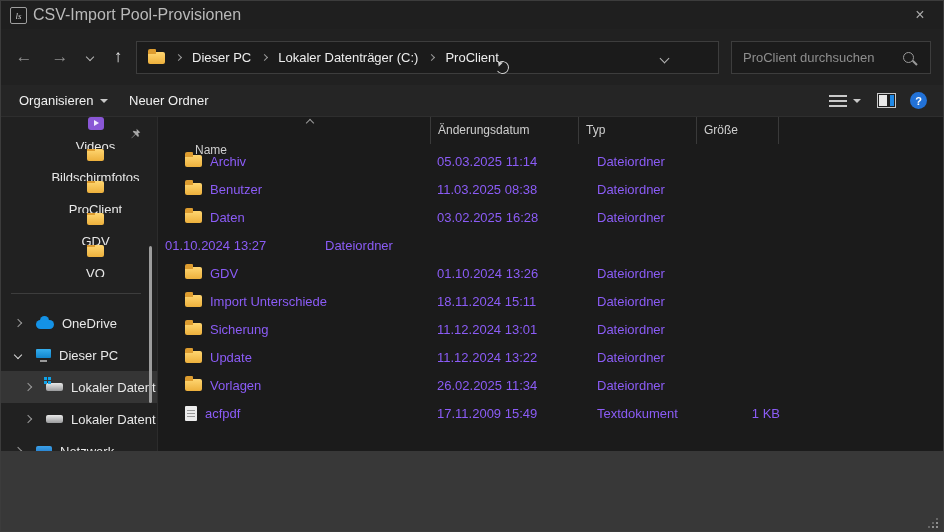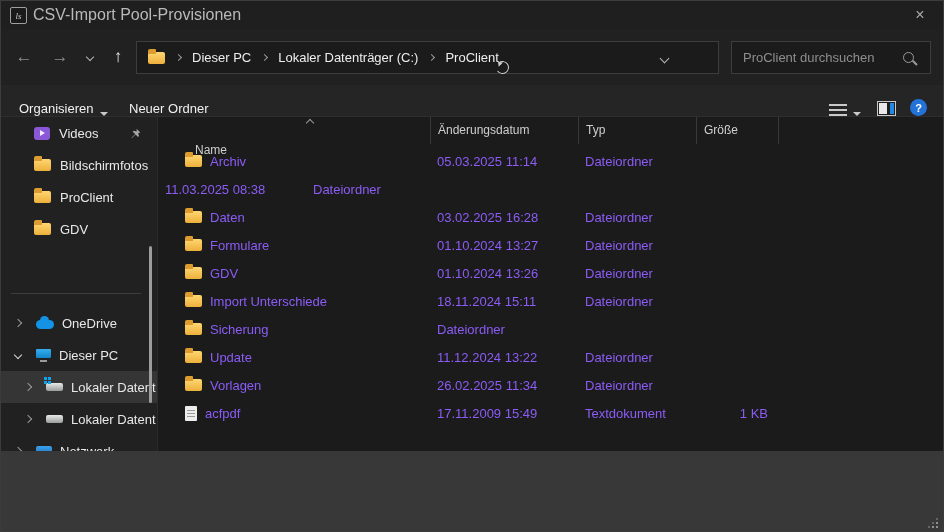--- a/index.html
+++ b/index.html
@@ -25,21 +25,21 @@
   .crumb-chev{position:absolute;right:50px;top:13px;}
   .crumb-refresh{position:absolute;right:14px;top:10px;}
   .searchbar{position:absolute;left:730px;top:40px;width:200px;height:33px;background:#1b1b1b;
              border:1px solid #3d3d3d;box-sizing:border-box;display:flex;align-items:center;}
   .searchbar input{flex:1;background:transparent;border:none;outline:none;color:#7dd3fc;
                    font:13px "Liberation Sans",sans-serif;padding:0 4px 0 11px;min-width:0;}
   .searchbar input::placeholder{color:#8e8e8e;}
   
   .toolbar{position:absolute;left:0;top:84px;right:0;height:32px;background:#252525;
            border-bottom:1px solid #2e2e2e;box-sizing:border-box;}
-  .tbtn{position:absolute;top:0;height:31px;display:flex;align-items:flex-end;gap:7px;
+  .tbtn{position:absolute;top:0;height:31px;display:flex;align-items:center;gap:7px;
         font-size:13px;color:#f0f0f0;}
   .caret{width:0;height:0;border-left:4px solid transparent;border-right:4px solid transparent;
          border-top:4px solid #c9c9c9;display:inline-block;}
   .ic-viewlist{width:18px;height:12px;background:repeating-linear-gradient(180deg,#c9c9c9 0 2px,transparent 2px 5px);}
   .ic-preview{width:17px;height:13px;border:1px solid #c9c9c9;position:relative;background:#1f1f1f;}
   .ic-preview::before{content:"";position:absolute;left:1px;top:1px;bottom:1px;width:8px;background:#e9e9e9;}
   .ic-preview::after{content:"";position:absolute;right:1px;top:1px;bottom:1px;width:4px;background:#2089e6;}
   .ic-help{width:17px;height:17px;border-radius:50%;background:#2272d8;color:#fff;font-size:11px;
            font-weight:bold;display:flex;align-items:center;justify-content:center;}
   
@@ -51,21 +51,21 @@
   .refresh::after{content:"";position:absolute;left:-3px;top:-2px;border:3px solid transparent;
                   border-right:4px solid #cfcfcf;transform:rotate(35deg);}
   .mag{width:9px;height:9px;border:1.6px solid #9a9a9a;border-radius:50%;position:relative;margin-right:16px;}
   .mag::after{content:"";position:absolute;width:6px;height:1.6px;background:#9a9a9a;
               right:-5px;bottom:-2px;transform:rotate(45deg);}
   
   .sidebar{position:absolute;left:0;top:116px;width:156px;height:334px;background:#212121;overflow:hidden;}
   .srow{display:flex;align-items:center;height:32px;font-size:13px;position:relative;color:#e8e8e8;
         white-space:nowrap;overflow:hidden;}
   .srow.selected{background:#353535;}
-  .prow{padding-left:33px;gap:9px;}
+  .prow{padding-left:33px;gap:9px;flex-direction:column;}
   .trow{padding-left:10px;}
   .trow .chevbox{width:14px;display:flex;justify-content:center;flex:none;}
   .trow .sic{margin-left:11px;margin-right:8px;}
   .trow.ind1{padding-left:20px;}
   .tchev{display:inline-block;width:5px;height:5px;border-right:1.4px solid #9a9a9a;border-bottom:1.4px solid #9a9a9a;}
   .tchev.chev-r{transform:rotate(-45deg);}
   .tchev.chev-d{transform:rotate(45deg);border-color:#d8d8d8;}
   .sic{flex:none;}
   .pin{position:absolute;right:16px;top:10px;display:none;}
   .pin.pinned{display:block;}
@@ -106,21 +106,21 @@
   .hcell.w-date{width:148px;}
   .hcell.w-type{width:118px;}
   .hcell.w-size{width:82px;}
   .hcell.end{flex:1;}
   .sortmark{position:absolute;left:149px;top:3px;width:5px;height:5px;
             border-right:1.3px solid #9a9a9a;border-bottom:1.3px solid #9a9a9a;transform:rotate(-135deg);}
   .lrows{position:absolute;top:30px;left:0;right:0;}
   .frow{display:flex;height:28px;align-items:center;font-size:13px;color:#8b5cf6;}
   .c-name{width:272px;box-sizing:border-box;display:flex;align-items:center;padding-left:27px;gap:8px;}
   .c-date{width:148px;box-sizing:border-box;padding-left:7px;}
-  .c-type{width:118px;box-sizing:border-box;padding-left:7px;}
+  .c-type{width:118px;box-sizing:border-box;padding-left:7px;margin-left:12px;}
   .c-size{width:82px;box-sizing:border-box;padding-right:10px;text-align:right;}
   .fic{flex:none;}
   
   .footer{position:absolute;left:0;top:450px;right:0;height:82px;background:#383838;}
   .grip{position:absolute;right:5px;bottom:5px;width:10px;height:10px;}
   .grip::after{content:"";position:absolute;right:0;bottom:0;width:2px;height:2px;background:#8f8f8f;
                box-shadow:0 -4px #8f8f8f,-4px 0 #8f8f8f,0 -8px #666,-8px 0 #666,-4px -4px #666;}
 </style>
 </head>
 <body>
@@ -201,20 +201,25 @@
           <span>ProClient</span>
 
         </div>
 
         <div class="srow prow">
           <span class="sic ic-folder"></span>
           <span>GDV</span>
 
         </div>
 
+        <div class="srow prow">
+          <span class="sic ic-folder"></span>
+          <span>VO</span>
+
+        </div>
       </div>
     <div class="ssep"></div>
     <div class="treelist">
 
         <div class="srow trow">
           <span class="chevbox">
             <span class="tchev chev-r"></span>
           </span>
           <span class="sic ic-cloud"></span>
           <span>OneDrive</span>
@@ -270,40 +275,40 @@
           <div class="c-name">
             <span class="fic ic-folder"></span>
             <span>Archiv</span>
           </div>
           <div class="c-date">05.03.2025 11:14</div>
           <div class="c-type">Dateiordner</div>
           <div class="c-size"></div>
         </div>
 
         <div class="frow">
+          <div class="c-name">
+            <span class="fic ic-folder"></span>
+            <span>Benutzer</span>
+          </div>
           <div class="c-date">11.03.2025 08:38</div>
           <div class="c-type">Dateiordner</div>
           <div class="c-size"></div>
         </div>
 
         <div class="frow">
           <div class="c-name">
             <span class="fic ic-folder"></span>
             <span>Daten</span>
           </div>
           <div class="c-date">03.02.2025 16:28</div>
           <div class="c-type">Dateiordner</div>
           <div class="c-size"></div>
         </div>
 
         <div class="frow">
-          <div class="c-name">
-            <span class="fic ic-folder"></span>
-            <span>Formulare</span>
-          </div>
           <div class="c-date">01.10.2024 13:27</div>
           <div class="c-type">Dateiordner</div>
           <div class="c-size"></div>
         </div>
 
         <div class="frow">
           <div class="c-name">
             <span class="fic ic-folder"></span>
             <span>GDV</span>
           </div>
@@ -320,20 +325,21 @@
           <div class="c-date">18.11.2024 15:11</div>
           <div class="c-type">Dateiordner</div>
           <div class="c-size"></div>
         </div>
 
         <div class="frow">
           <div class="c-name">
             <span class="fic ic-folder"></span>
             <span>Sicherung</span>
           </div>
+          <div class="c-date">11.12.2024 13:01</div>
           <div class="c-type">Dateiordner</div>
           <div class="c-size"></div>
         </div>
 
         <div class="frow">
           <div class="c-name">
             <span class="fic ic-folder"></span>
             <span>Update</span>
           </div>
           <div class="c-date">11.12.2024 13:22</div>

